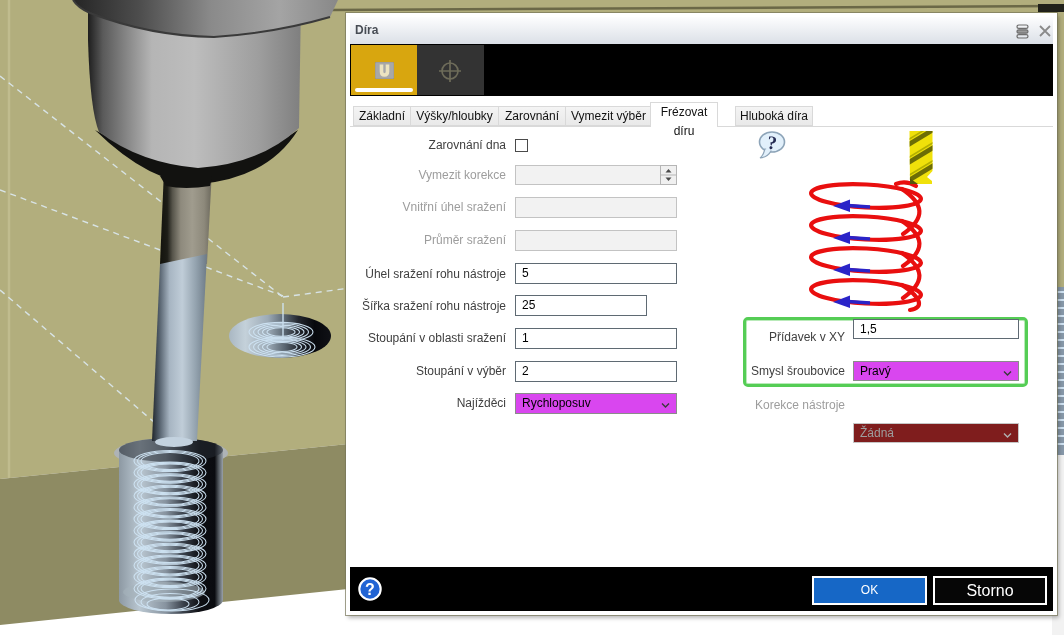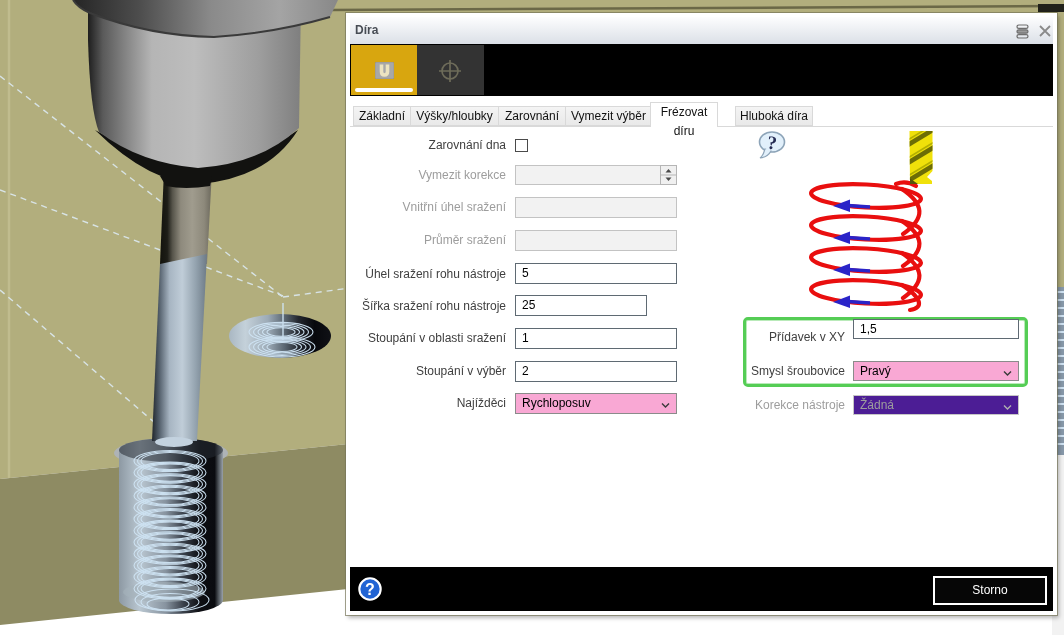--- a/index.html
+++ b/index.html
@@ -4,23 +4,23 @@
 <style>
 html,body{margin:0;padding:0;}
 body{width:1064px;height:635px;overflow:hidden;position:relative;background:#ffffff;
      font-family:"Liberation Sans", sans-serif;}
 .abs{position:absolute;}
 .lbl{position:absolute;font-size:12px;color:#404040;text-align:right;line-height:15px;white-space:nowrap;}
 .lbl.dis{color:#9d9d9d;}
 .inp{position:absolute;background:#fff;border:1px solid #5f6a73;font-size:12px;color:#000;
      line-height:19px;padding:0 0 0 6px;box-sizing:border-box;}
 .inp.dis{background:#f2f2f2;border:1px solid #c3c3c3;}
-.combo{position:absolute;background:#f9a8d4;border:1px solid #8b8b8b;font-size:12px;color:#000;
+.combo{position:absolute;background:#d946ef;border:1px solid #8b8b8b;font-size:12px;color:#000;
      line-height:19px;padding:0 0 0 6px;box-sizing:border-box;}
-.combo.dis{background:#4c1d95;border:1px solid #c6c6c6;color:#9d9d9d;}
+.combo.dis{background:#7f1d1d;border:1px solid #c6c6c6;color:#9d9d9d;margin-top:28px;}
 .chev{position:absolute;right:6px;top:7px;width:9px;height:9px;}
 .tab{position:absolute;top:106px;height:20px;background:linear-gradient(#f4f4f4,#e9e9e9);
      border:1px solid #d9d9d9;box-sizing:border-box;font-size:12px;color:#111;
      text-align:center;line-height:19px;}
 </style>
 </head>
 <body>
 
 <svg class="abs" style="left:0;top:0;" width="1064" height="635" viewBox="0 0 1064 635">
  <defs>
@@ -337,15 +337,17 @@
   <svg class="chev" viewBox="0 0 9 9">
       <path d="M1,2.5 L4.5,6 L8,2.5" fill="none" stroke="#b0b0b0" stroke-width="1.4"></path>
     </svg>
 </div>
 
 <div class="abs" style="left:350px;top:567px;width:703px;height:44px;background:#000;">
   <svg style="position:absolute;left:7px;top:9px;" width="26" height="26" viewBox="0 0 26 26">
     <circle cx="13" cy="13" r="10.7" fill="#2164d4" stroke="#fff" stroke-width="2.1"></circle>
     <text x="13" y="19" font-size="16" font-weight="bold" fill="#fff" text-anchor="middle">?</text>
   </svg>
+  <div class="abs" style="left:462px;top:9px;width:115px;height:29px;background:#1667c6;border:2px solid #fff;
+       box-sizing:border-box;color:#fff;font-size:12px;text-align:center;line-height:25px;">OK</div>
   <div class="abs" style="left:583px;top:9px;width:114px;height:29px;background:#060606;border:2px solid #fff;
-       box-sizing:border-box;color:#fff;font-size:12px;text-align:center;line-height:25px;">Storno</div>
+       box-sizing:border-box;color:#fff;font-size:16px;text-align:center;line-height:25px;">Storno</div>
 </div>
 
 </body></html>

